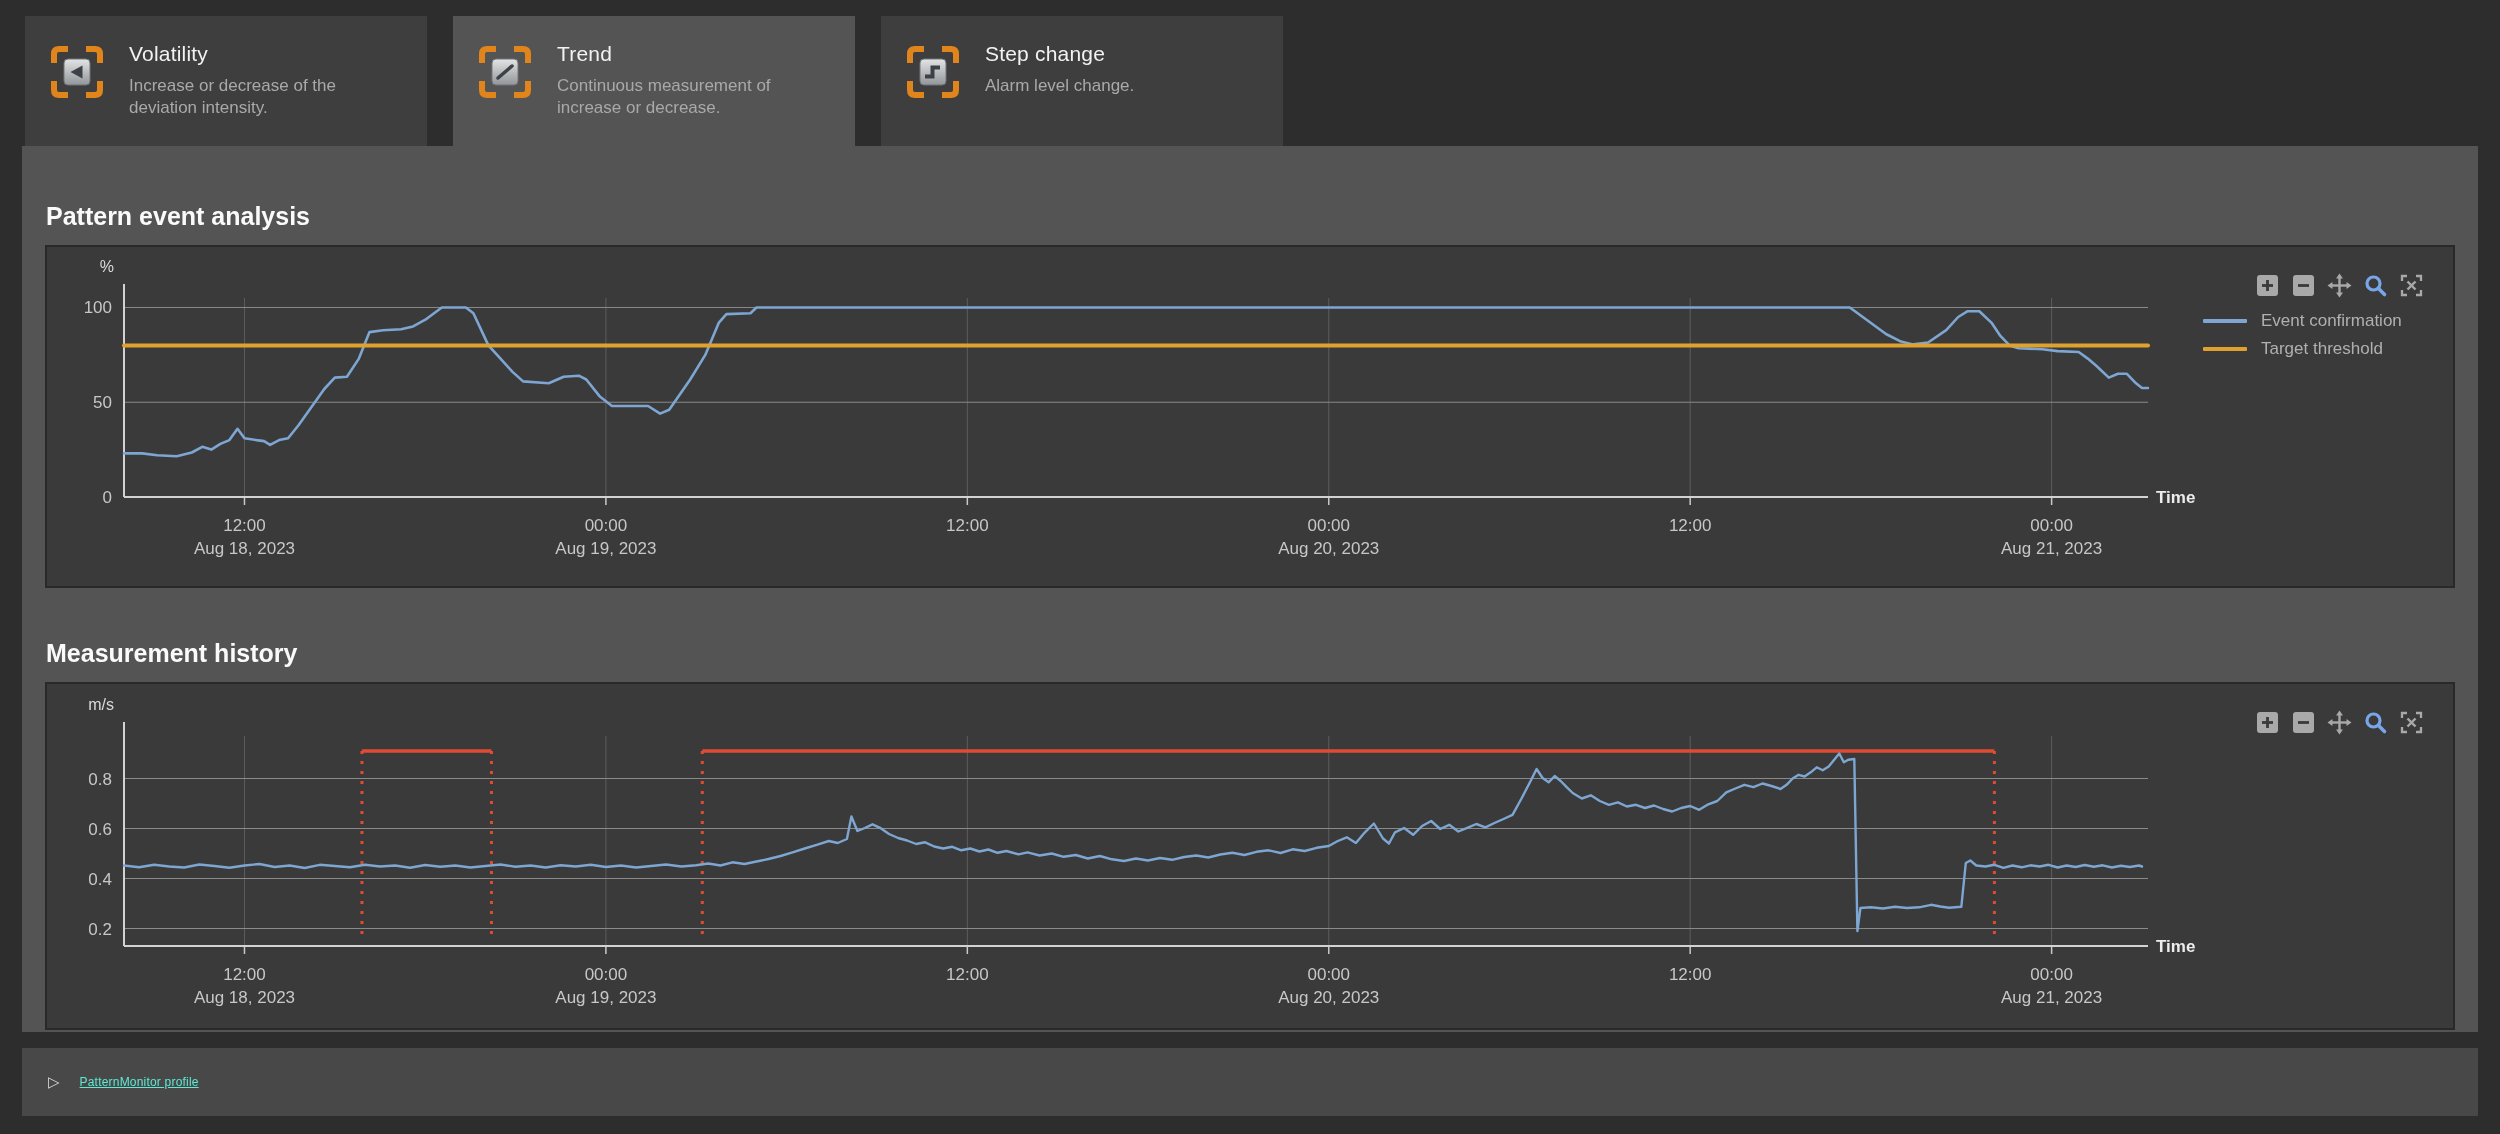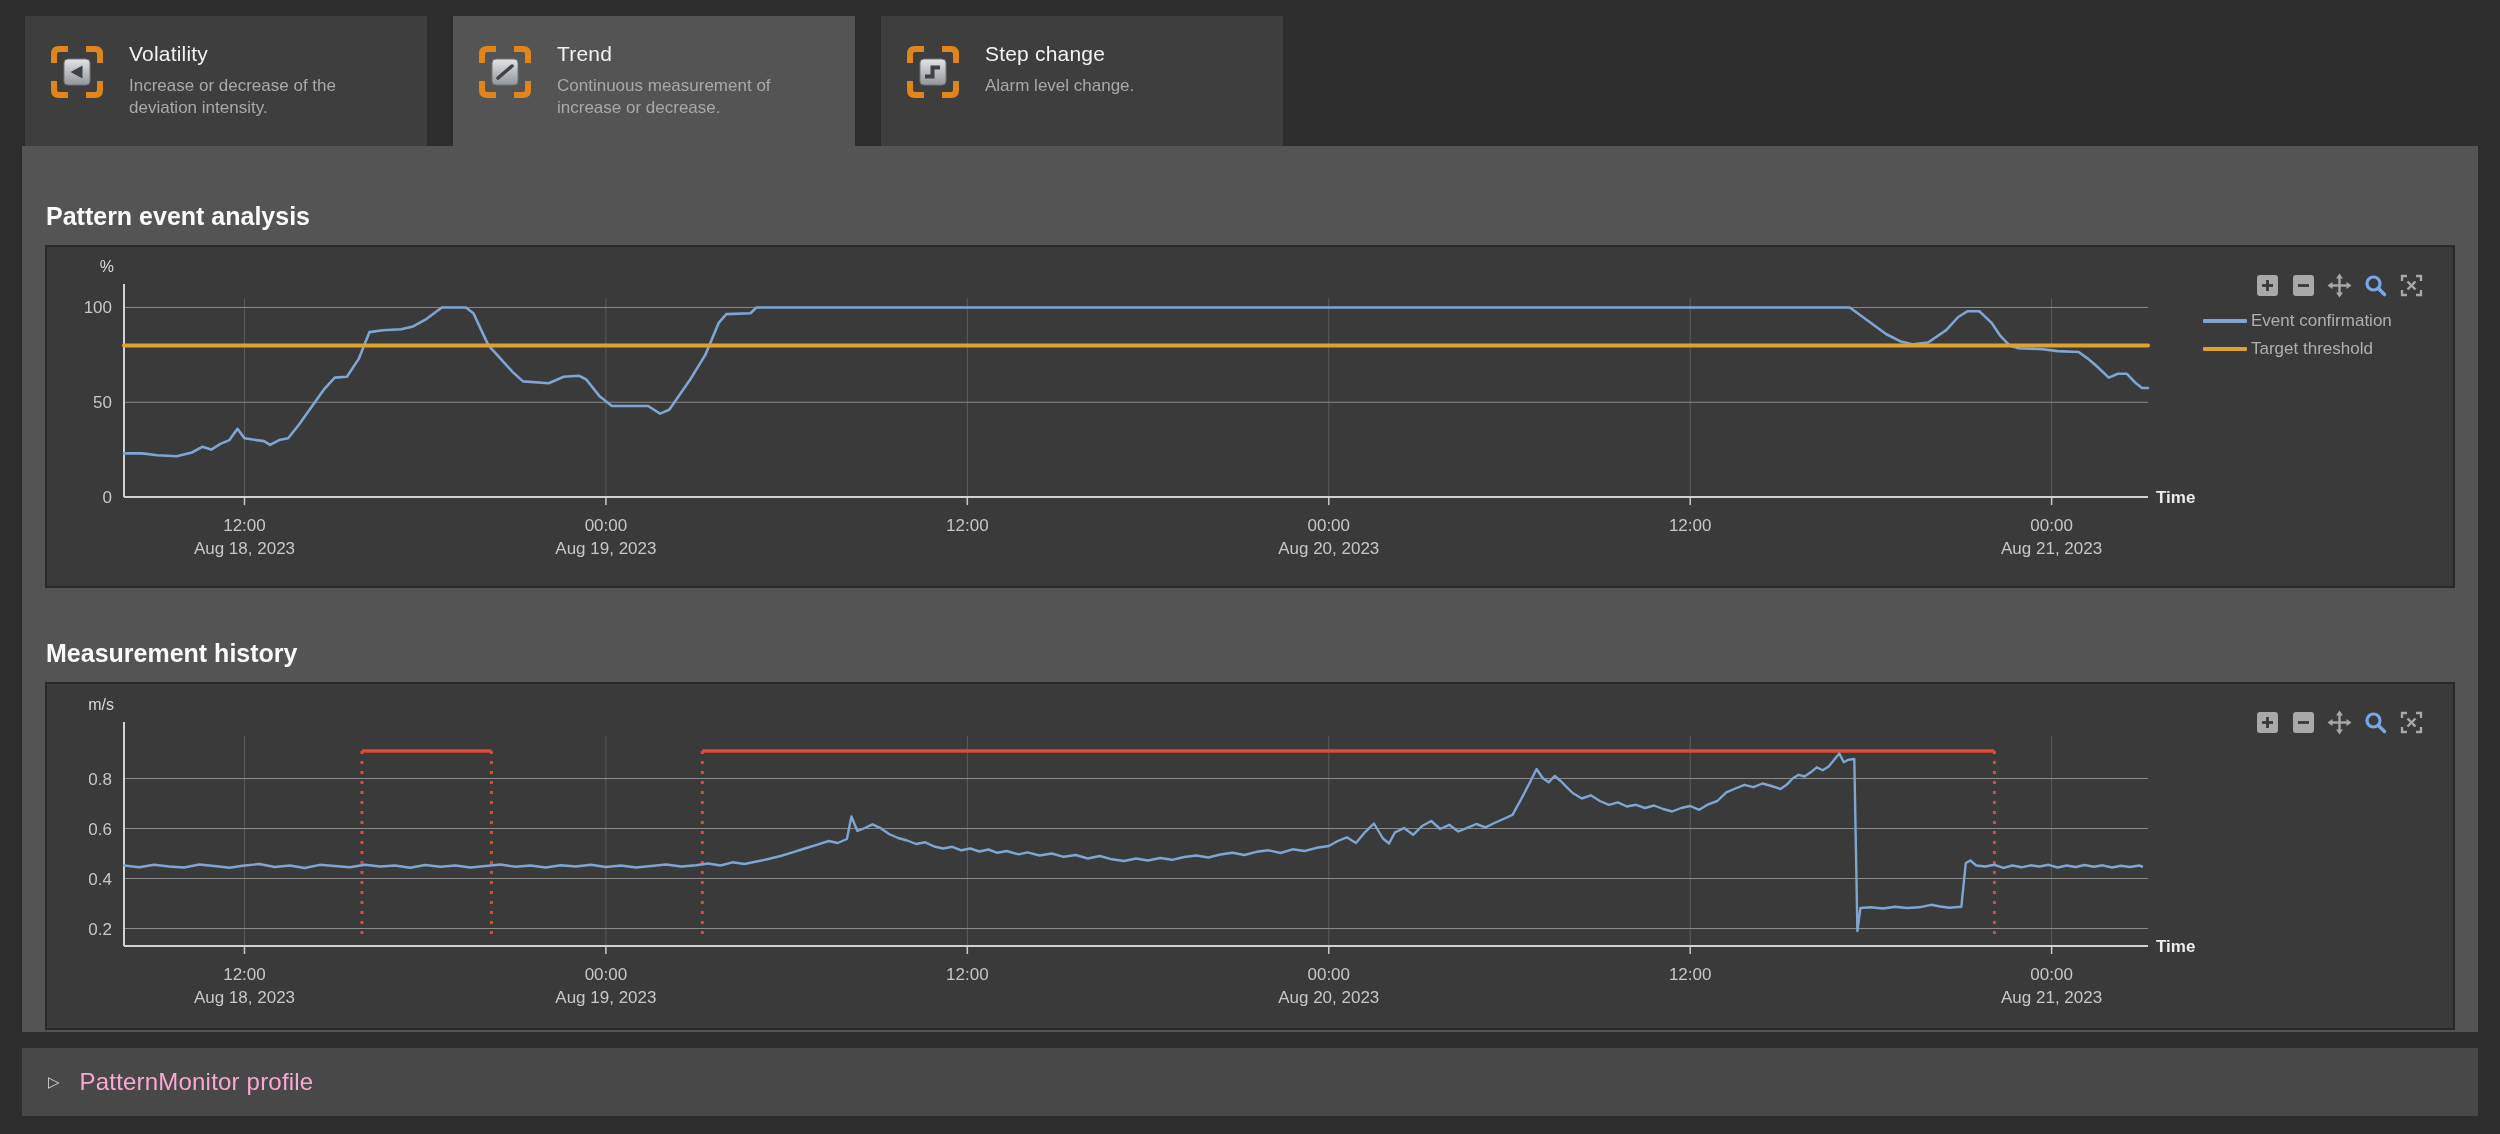--- a/index.html
+++ b/index.html
@@ -40,32 +40,32 @@
   .plot-svg{display:block;width:100%;height:100%;}
   .plot-svg text{font-family:"Liberation Sans",sans-serif;}
   .plot-svg .tick{font-size:17px;fill:#c7c7c7;}
   .plot-svg .unit{font-size:16px;fill:#dadada;}
   .plot-svg .xlab{font-size:17px;fill:#ececec;font-weight:600;}
   
   .toolbar{position:absolute;left:2208px;top:26px;display:flex;gap:11px;}
   .tool{width:25px;height:25px;cursor:pointer;}
   
   .legend{position:absolute;left:2156px;top:64px;}
-  .legend-row{display:flex;align-items:center;gap:4px;margin-bottom:8px;cursor:pointer;}
+  .legend-row{display:flex;align-items:center;gap:14px;margin-bottom:8px;cursor:pointer;}
   .sw-line{width:44px;height:4px;border-radius:1px;flex:0 0 44px;}
   .sw-box{width:26px;height:26px;flex:0 0 26px;margin-right:18px;}
   .legend-label{font-size:17px;color:#b0b0b0;white-space:nowrap;}
   
   .profile-bar{
     position:absolute;top:1048px;left:22px;width:2456px;height:68px;
     background:#484848;display:flex;align-items:center;
     padding-left:26px;box-sizing:border-box;cursor:pointer;
   }
   .profile-tri{font-size:15px;color:#d8d8d8;margin-right:20px;}
-  .profile-label{font-size:24px;color:#f9a8d4;letter-spacing:.2px;}
+  .profile-label{font-size:12px;color:#5eead4;letter-spacing:.2px;text-decoration:underline;}
 </style>
 </head>
 <body>
 
 <svg width="0" height="0" style="position:absolute" aria-hidden="true">
   <defs>
     <linearGradient id="icongrad" x1="0" y1="0" x2="0" y2="1">
       <stop offset="0" stop-color="#e3e4e5"></stop>
       <stop offset="1" stop-color="#92969a"></stop>
     </linearGradient>

